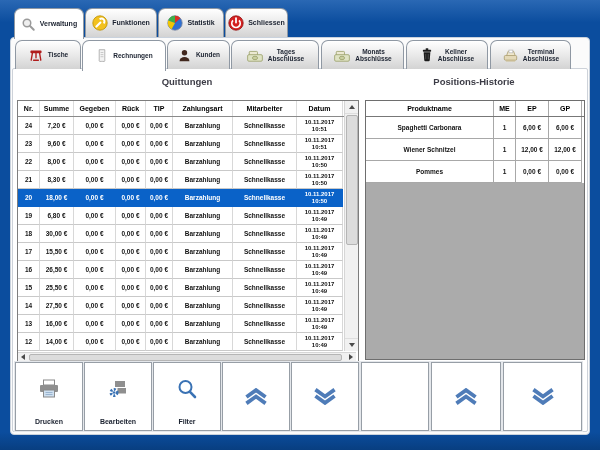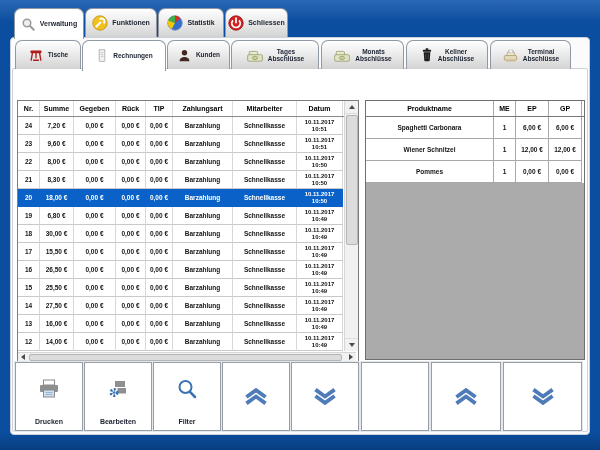--- a/index.html
+++ b/index.html
@@ -202,20 +202,22 @@
             <rect x="9" y="2" width="5" height="3.5" fill="#ffffff" stroke="#bbb"></rect>
             <rect x="3" y="9" width="16" height="6" rx="1.5" fill="#e4d9b8" stroke="#a89a6a"></rect>
             <rect x="5" y="15" width="12" height="1.8" fill="#cbbd92"></rect>
           </svg>
         </span>
         <span class="tab-label">Terminal
 Abschlüsse</span>
       </div>
     </div>
 
+  <div class="section-title" style="left:17px;width:340px;">Quittungen</div>
+  <div class="section-title" style="left:365px;width:218px;">Positions-Historie</div>
 
   <div class="rtable">
     <div class="lgrid thead">
       <div class="hcell">Nr.</div>
       <div class="hcell">Summe</div>
       <div class="hcell">Gegeben</div>
       <div class="hcell">Rück</div>
       <div class="hcell">TIP</div>
       <div class="hcell">Zahlungsart</div>
       <div class="hcell">Mitarbeiter</div>

